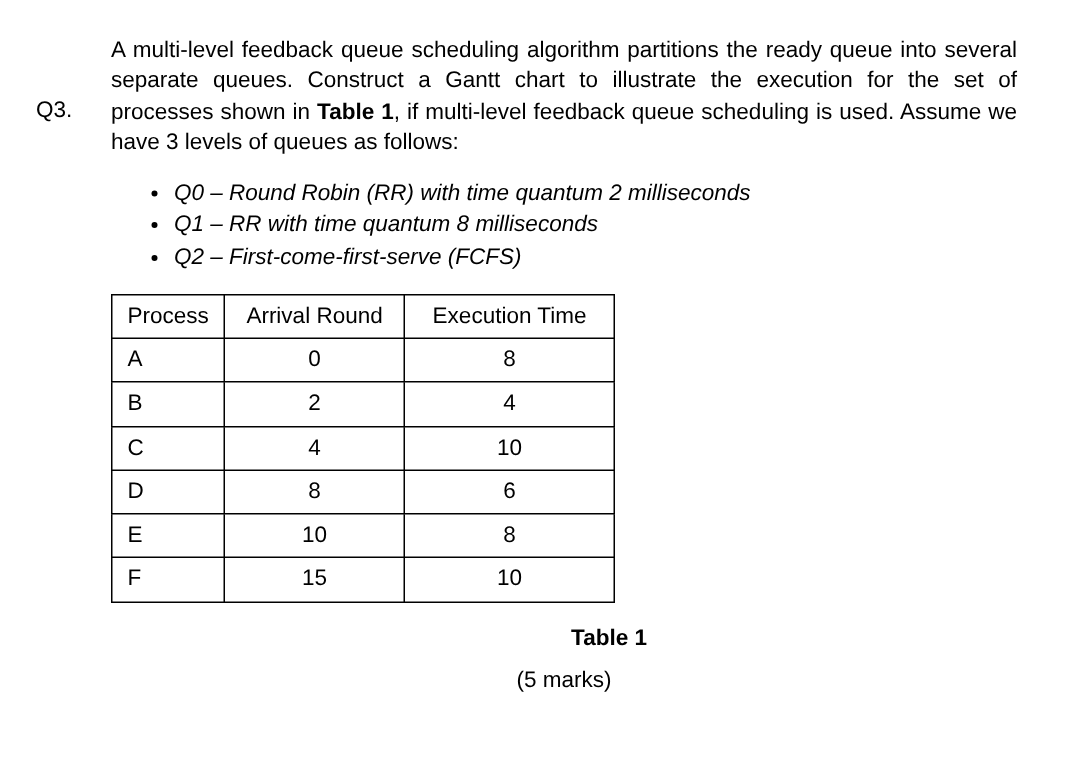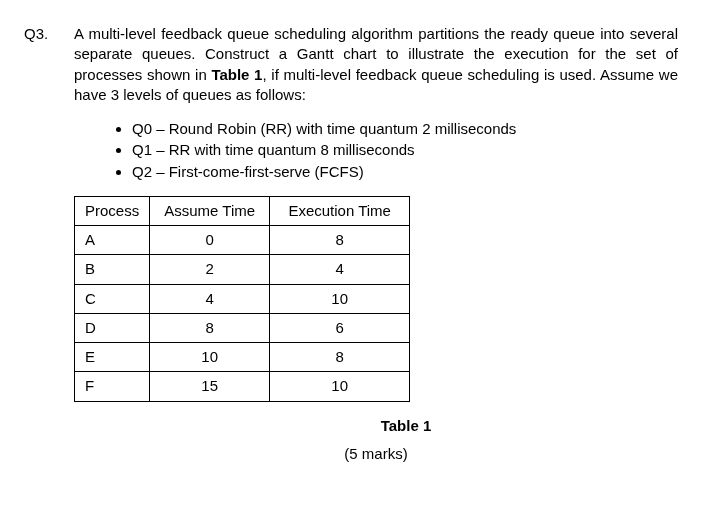--- a/index.html
+++ b/index.html
@@ -17,36 +17,38 @@
       padding: 24px 38px 24px 24px;
       line-height: 1.35;
     }
     .question-row {
       display: flex;
       gap: 18px;
     }
     .qnum {
       flex: 0 0 auto;
       min-width: 32px;
+      margin-top: 40px;
     }
     .qbody {
       flex: 1;
     }
     .qtext {
       text-align: justify;
     }
     .bold {
       font-weight: bold;
     }
     .bullets {
       margin: 14px 0 14px 42px;
       list-style: disc;
     }
     .bullets li {
-      margin: 1px 16px;
+      margin: 1px 0;
+      font-style: italic;
     }
     .tablewrap {
       margin: 10px 0 0 0;
       display: flex;
       justify-content: flex-start;
     }
     table {
       border-collapse: collapse;
     }
     th, td {
@@ -97,21 +99,21 @@
       <li>Q0 – Round Robin (RR) with time quantum 2 milliseconds</li>
       <li>Q1 – RR with time quantum 8 milliseconds</li>
       <li>Q2 – First-come-first-serve (FCFS)</li>
     </ul>
 
     <div class="tablewrap">
       <table>
         <thead>
           <tr>
             <th class="p">Process</th>
-            <th class="at">Assume Time</th>
+            <th class="at">Arrival Round</th>
             <th class="et">Execution Time</th>
           </tr>
         </thead>
         <tbody>
           <tr>
             <td>A</td>
             <td class="c">0</td>
             <td class="c">8</td>
           </tr>
           <tr>

